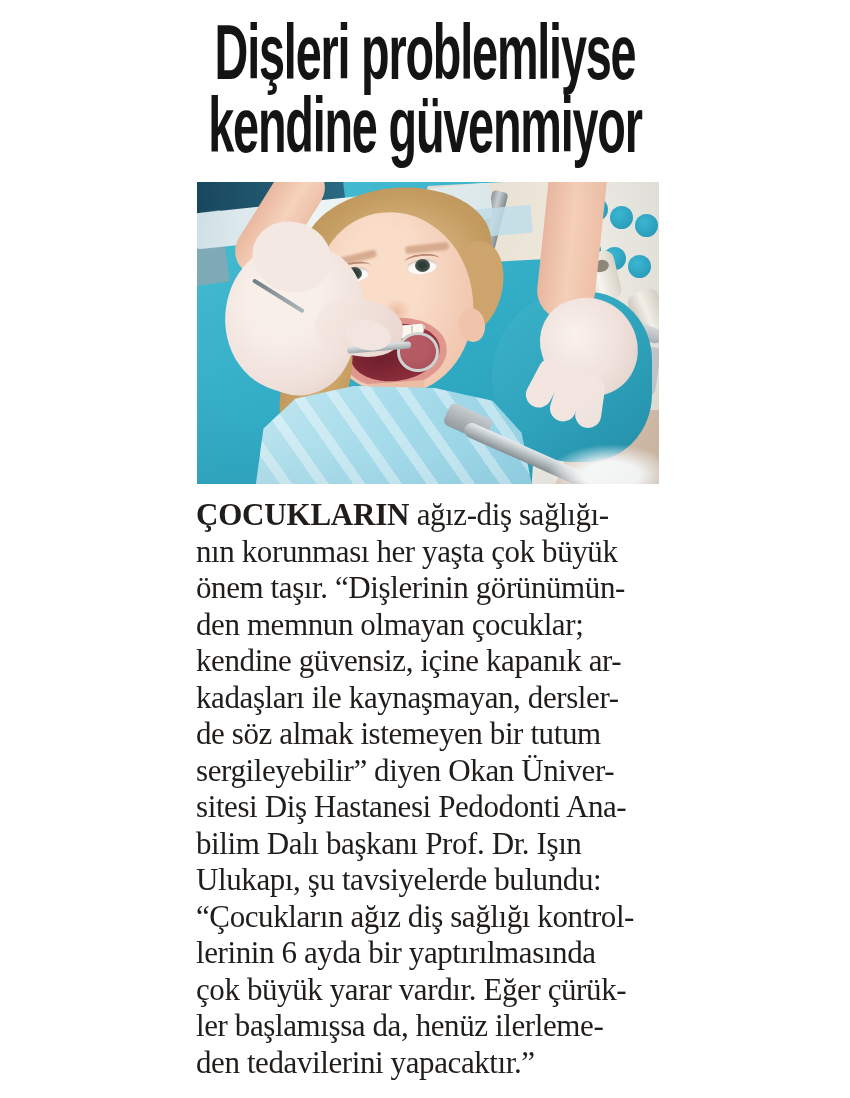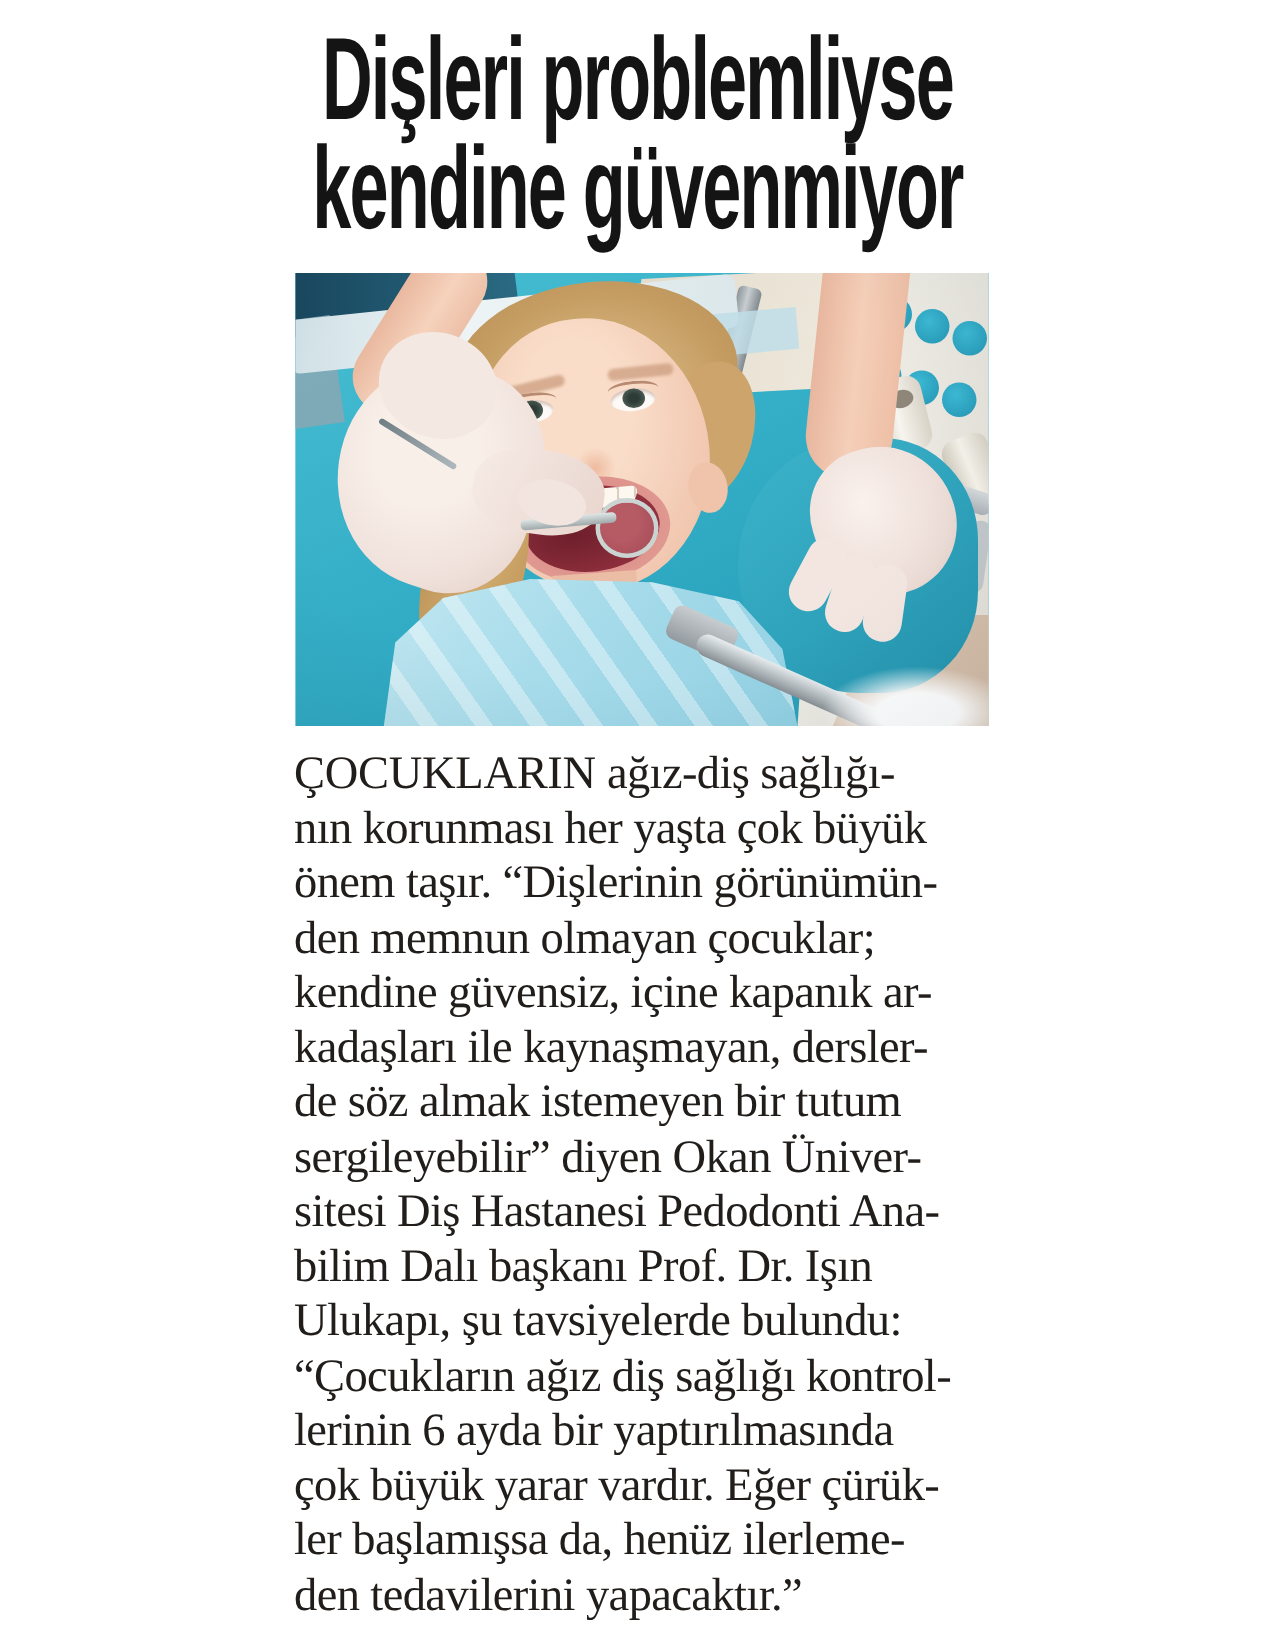--- a/index.html
+++ b/index.html
@@ -92,21 +92,21 @@
   .ph-glove-thumb{ left:118px; top:118px; width:88px; height:56px; border-radius:45%; background:linear-gradient(110deg,#f6ebe5,#e8d5ce); transform:rotate(8deg); }
   .ph-handle { left:150px; top:162px; width:64px; height:6.5px; border-radius:3px; background:linear-gradient(#dfe6e6,#9fa8aa); transform:rotate(-5deg); }
   .ph-fingertip{ left:148px; top:138px; width:46px; height:30px; border-radius:50%; background:#f2e5df; transform:rotate(12deg); }
   .ph-vig    { inset:0; background:radial-gradient(ellipse at 45% 40%,rgba(255,255,255,0) 60%,rgba(40,60,70,.08)); }
   
   .article {
     position:absolute; left:196px; top:497px; width:600px;
     font-size:31px; line-height:36.5px; letter-spacing:-0.4px;
     color:#201d1a; white-space:pre-line;
   }
-  .article .lead { font-weight:400; letter-spacing:-0.2px; }
+  .article .lead { font-weight:700; letter-spacing:-0.2px; }
 </style>
 </head>
 <body>
 
 <div class="page">
 
   <h1 class="headline">Dişleri problemliyse
 kendine güvenmiyor</h1>
 
   <div class="photo">

